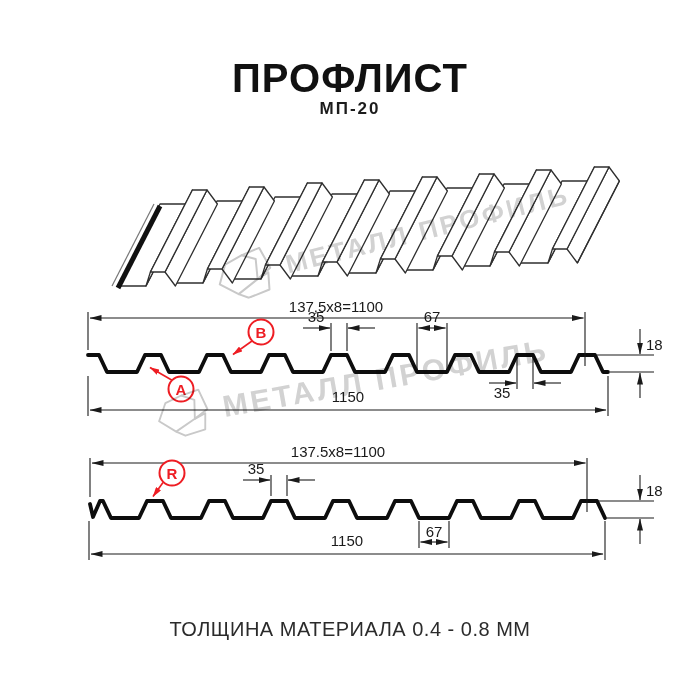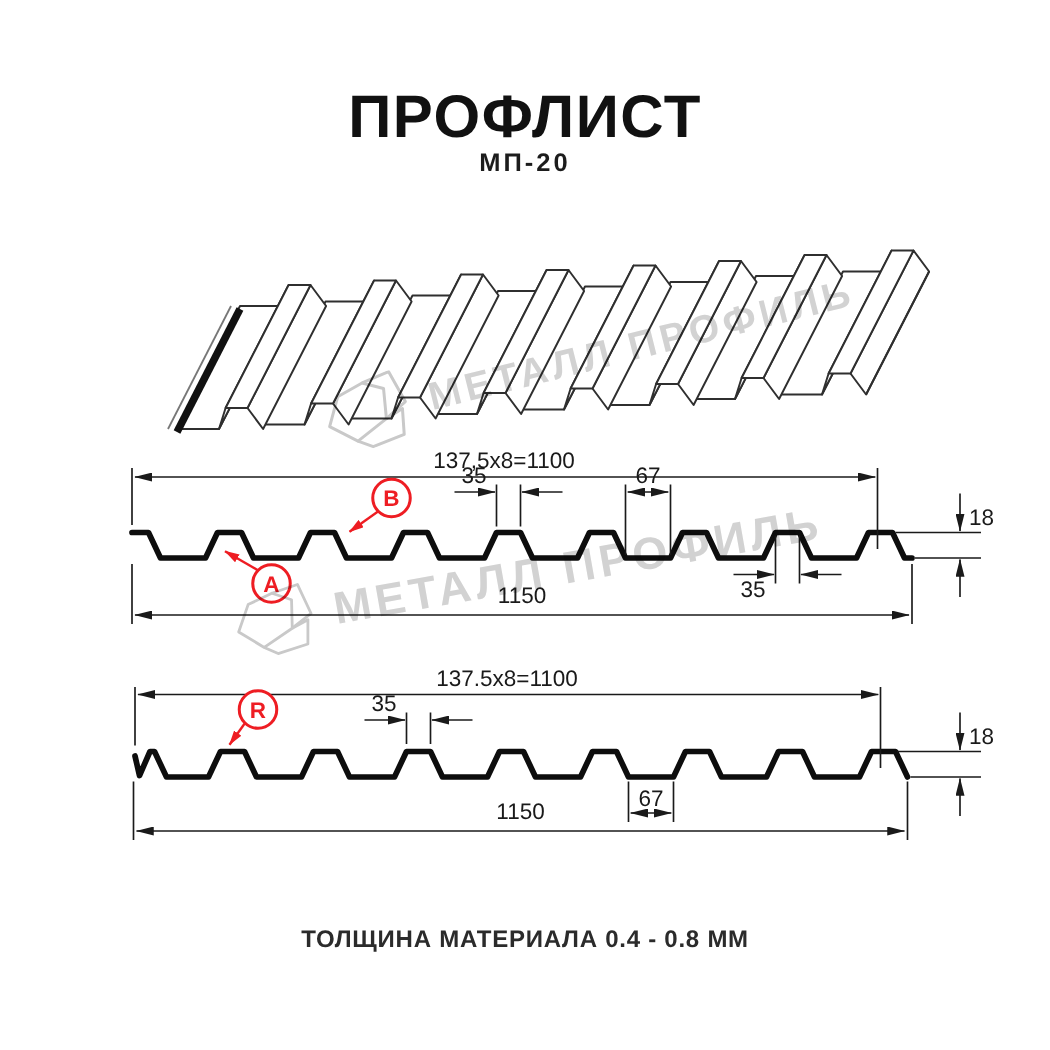--- a/index.html
+++ b/index.html
@@ -3,21 +3,21 @@
 <meta charset="utf-8">
 <style>
   html,body{margin:0;padding:0;background:#fff;}
   #page{position:relative;width:700px;height:700px;background:#ffffff;overflow:hidden;
         font-family:"Liberation Sans", sans-serif;color:#111;border-radius:11px;}
   .title{position:absolute;left:0;top:56px;width:700px;text-align:center;
          font-size:40px;font-weight:800;letter-spacing:1px;color:#111;}
   .subtitle{position:absolute;left:0;top:99px;width:700px;text-align:center;
          font-size:17px;font-weight:600;letter-spacing:2px;color:#1c1c1c;}
   .footer{position:absolute;left:0;top:618px;width:700px;text-align:center;
-         font-size:16px;font-weight:700;letter-spacing:.5px;color:#2b2b2b;}
+         font-size:20px;font-weight:400;letter-spacing:.5px;color:#2b2b2b;}
   svg{position:absolute;left:0;top:0;}
   .dimtxt{font-family:"Liberation Sans",sans-serif;font-size:15px;fill:#1a1a1a;}
   .redtxt{font-family:"Liberation Sans",sans-serif;font-size:15px;font-weight:700;fill:#ee1d23;}
   .wm{position:absolute;display:flex;align-items:center;gap:10px;
       mix-blend-mode:multiply;pointer-events:none;}
   .wm-text{color:#d2d2d2;font-weight:700;white-space:nowrap;}
   .wm-a{left:220px;top:258px;transform:rotate(-14deg);transform-origin:left bottom;}
   .wm-a .wm-text{font-size:26px;letter-spacing:3px;}
   .wm-b{left:158px;top:396px;transform:rotate(-10deg);transform-origin:left bottom;}
   .wm-b .wm-text{font-size:30px;letter-spacing:3px;}

